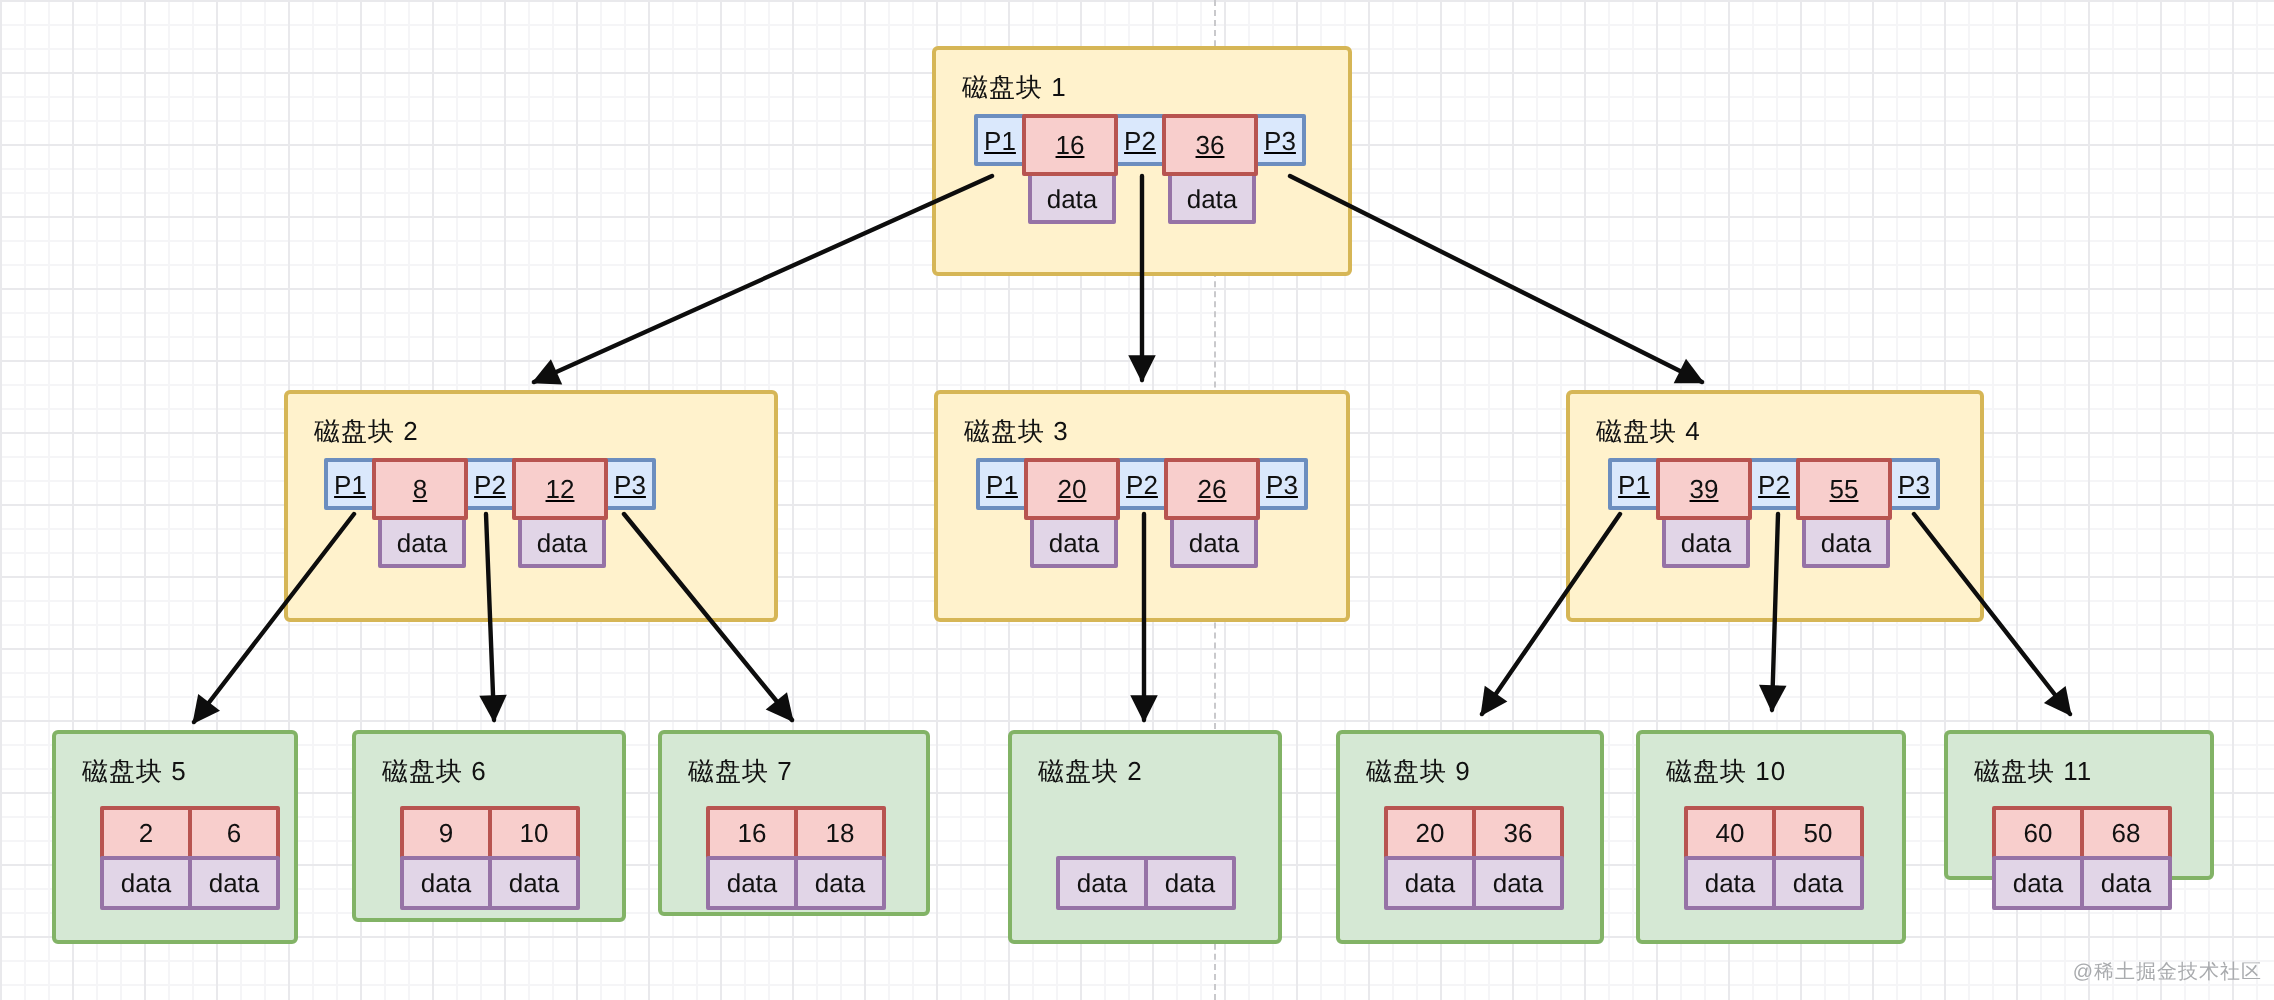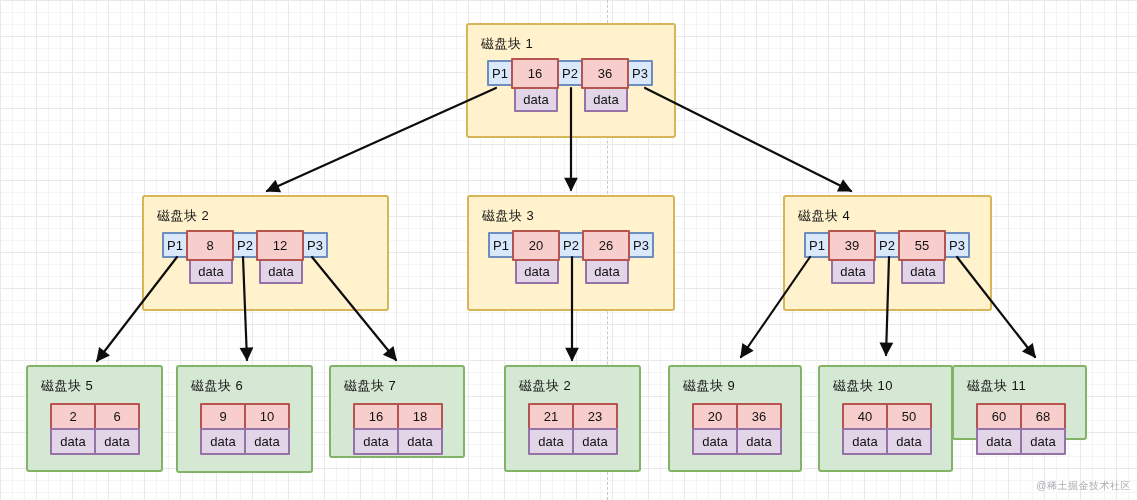--- a/index.html
+++ b/index.html
@@ -25,21 +25,21 @@
     position:absolute;box-sizing:border-box;z-index:2;
     border-radius:3px;
   }
   .block.yellow{background:#FFF2CC;border:2px solid #D6B656;padding-left:32px;}
   .block.green{background:#D5E8D4;border:2px solid #82B366;}
   .blabel{
     position:absolute;left:13px;top:10px;font-size:13px;color:#111;
     white-space:nowrap;letter-spacing:0.5px;
   }
   .cells{
-    position:absolute;display:flex;align-items:center;height:32px;
+    position:absolute;display:flex;align-items:flex-start;height:32px;text-decoration:underline;
   }
   .cell{
     box-sizing:border-box;display:flex;align-items:center;justify-content:center;
     font-size:13px;color:#111;border-radius:1px;
   }
   .cell + .cell{margin-left:-2px;}
   .cell.p{width:26px;height:26px;background:#DAE8FC;border:2px solid #6C8EBF;z-index:1;}
   .cell.k{width:48px;height:31px;background:#F8CECC;border:2px solid #B85450;z-index:2;}
   .cell.d{
     position:absolute;width:44px;height:26px;background:#E1D5E7;border:2px solid #9673A6;
@@ -107,33 +107,33 @@
       <span class="cell p">P1</span>
       <span class="cell k">39</span>
       <span class="cell p">P2</span>
       <span class="cell k">55</span>
       <span class="cell p">P3</span>
     </div>
     <span class="cell d" style="left:46px;top:61px">data</span>
     <span class="cell d" style="left:118px;top:61px">data</span>
   </div>
 
-  <div class="block green" style="left:26px;top:365px;width:137px;height:107px">
+  <div class="block green" style="left:26px;top:365px;width:123px;height:107px">
     <div class="blabel">磁盘块 5</div>
     <div class="lrow" style="left:22px;top:36px">
       <span class="cell lk">2</span>
       <span class="cell lk">6</span>
     </div>
     <div class="lrow" style="left:22px;top:61px">
       <span class="cell ld">data</span>
       <span class="cell ld">data</span>
     </div>
   </div>
 
-  <div class="block green" style="left:176px;top:365px;width:137px;height:108px">
+  <div class="block green" style="left:176px;top:365px;width:137px;height:96px">
     <div class="blabel">磁盘块 6</div>
     <div class="lrow" style="left:22px;top:36px">
       <span class="cell lk">9</span>
       <span class="cell lk">10</span>
     </div>
     <div class="lrow" style="left:22px;top:61px">
       <span class="cell ld">data</span>
       <span class="cell ld">data</span>
     </div>
   </div>
@@ -145,24 +145,20 @@
       <span class="cell lk">18</span>
     </div>
     <div class="lrow" style="left:22px;top:61px">
       <span class="cell ld">data</span>
       <span class="cell ld">data</span>
     </div>
   </div>
 
   <div class="block green" style="left:504px;top:365px;width:137px;height:107px">
     <div class="blabel">磁盘块 2</div>
-    <div class="lrow" style="left:22px;top:36px">
-      <span class="cell lk">21</span>
-      <span class="cell lk">23</span>
-    </div>
     <div class="lrow" style="left:22px;top:61px">
       <span class="cell ld">data</span>
       <span class="cell ld">data</span>
     </div>
   </div>
 
   <div class="block green" style="left:668px;top:365px;width:134px;height:107px">
     <div class="blabel">磁盘块 9</div>
     <div class="lrow" style="left:22px;top:36px">
       <span class="cell lk">20</span>
@@ -179,21 +175,21 @@
     <div class="lrow" style="left:22px;top:36px">
       <span class="cell lk">40</span>
       <span class="cell lk">50</span>
     </div>
     <div class="lrow" style="left:22px;top:61px">
       <span class="cell ld">data</span>
       <span class="cell ld">data</span>
     </div>
   </div>
 
-  <div class="block green" style="left:952px;top:365px;width:135px;height:75px">
+  <div class="block green" style="left:972px;top:365px;width:135px;height:75px">
     <div class="blabel">磁盘块 11</div>
     <div class="lrow" style="left:22px;top:36px">
       <span class="cell lk">60</span>
       <span class="cell lk">68</span>
     </div>
     <div class="lrow" style="left:22px;top:61px">
       <span class="cell ld">data</span>
       <span class="cell ld">data</span>
     </div>
   </div>

